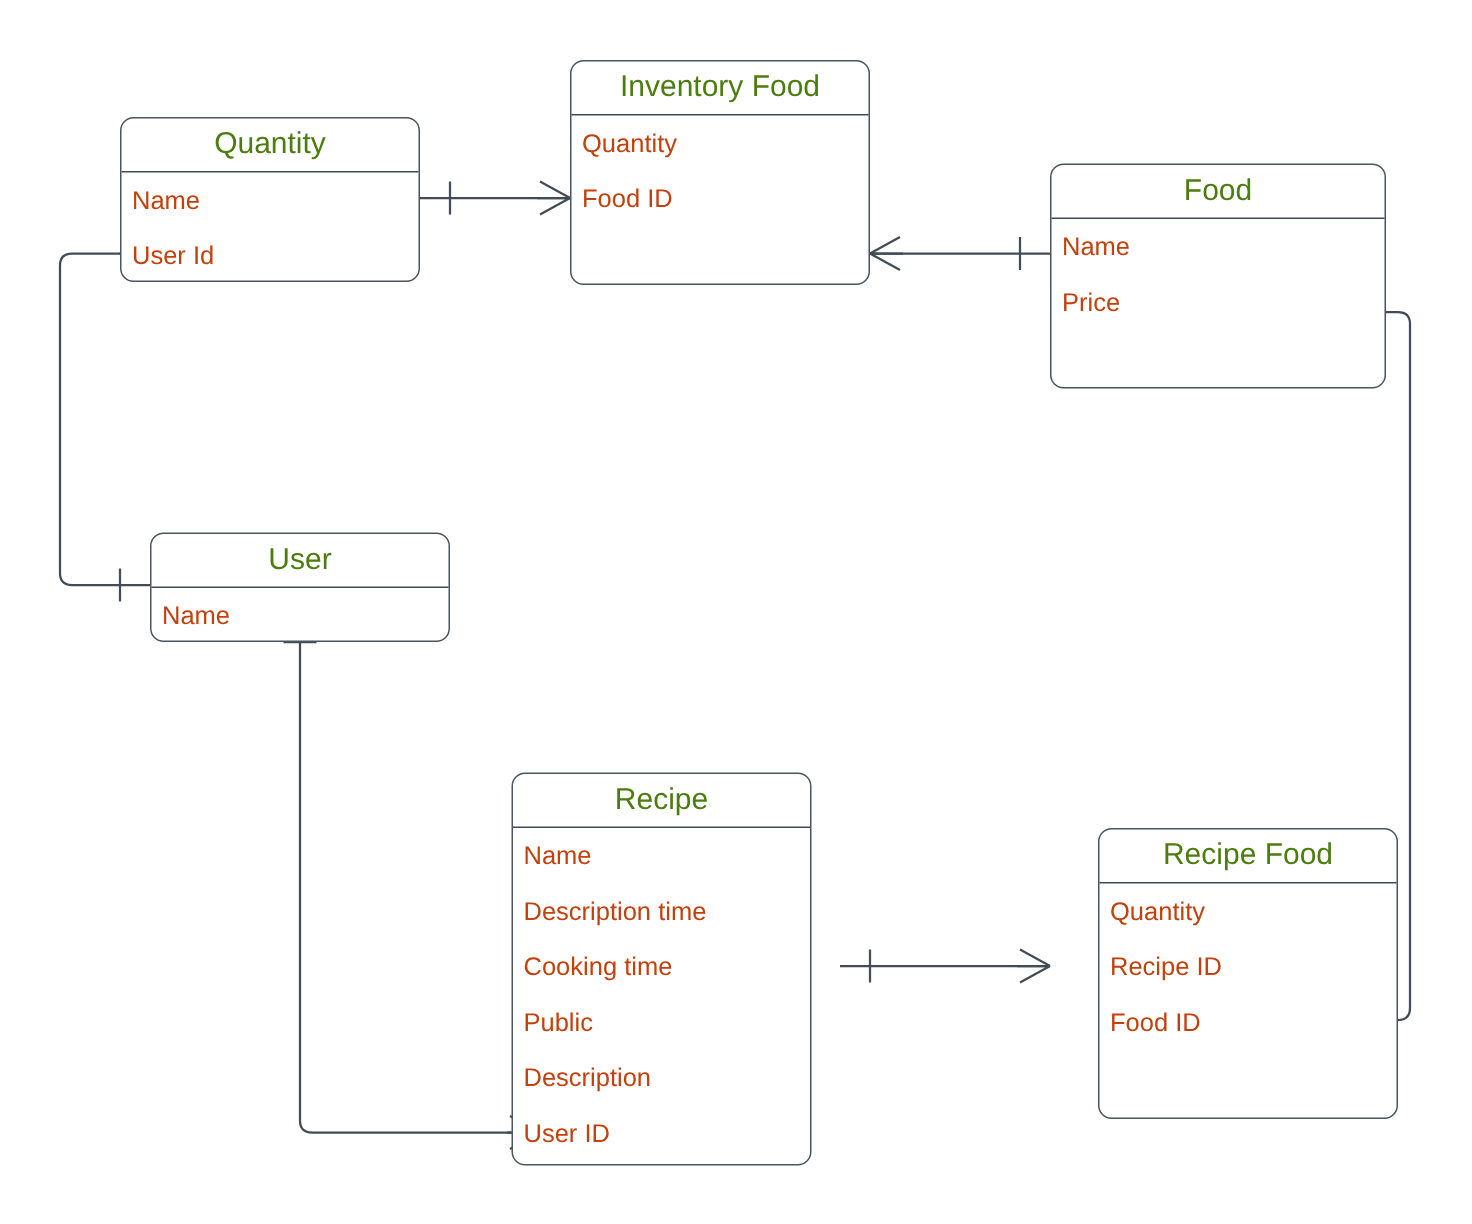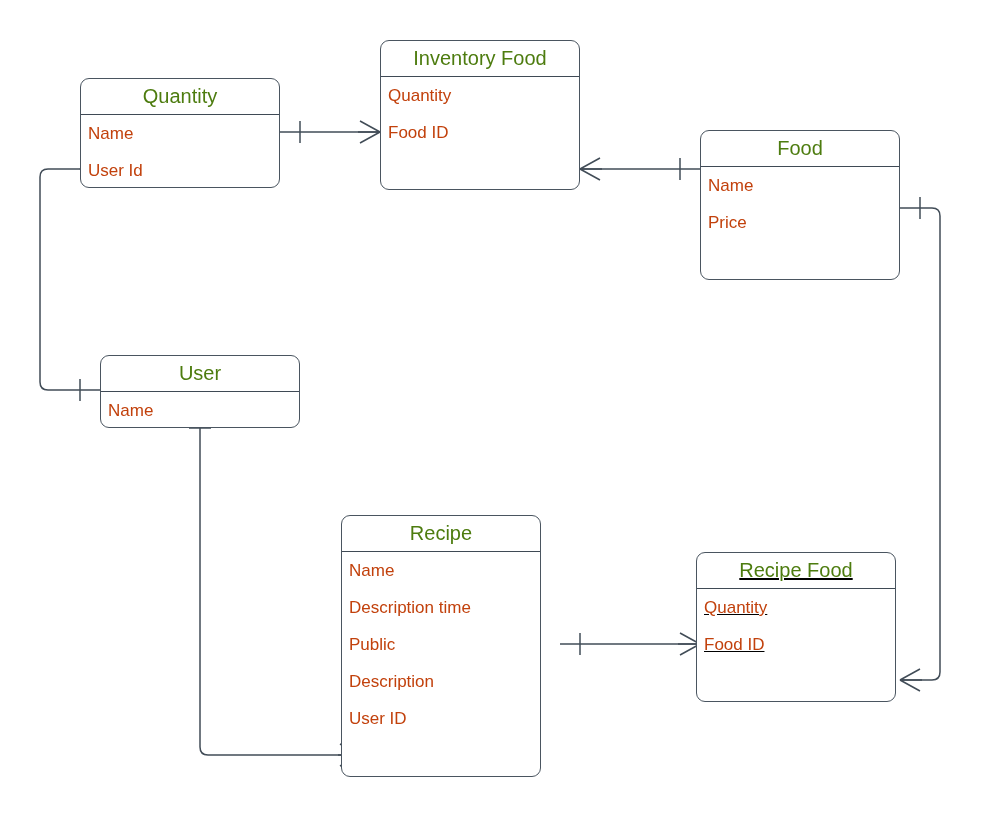--- a/index.html
+++ b/index.html
@@ -121,47 +121,49 @@
   </div>
 
   <div class="entity" style="left:380px; top:40px; width:200px; height:150px;">
     <div class="entity-title">Inventory Food</div>
     <div class="entity-attrs">
       <div class="attr">Quantity</div>
       <div class="attr">Food ID</div>
     </div>
   </div>
 
-  <div class="entity" style="left:700px; top:130px; width:200px; height:150px;">
+  <div class="entity" style="left:700px; top:109px; width:224px; height:150px;">
     <div class="entity-title">Food</div>
     <div class="entity-attrs">
       <div class="attr">Name</div>
       <div class="attr">Price</div>
     </div>
   </div>
 
   <div class="entity" style="left:100px; top:335px; width:200px; height:73px;margin-top:20px;">
     <div class="entity-title">User</div>
     <div class="entity-attrs">
       <div class="attr">Name</div>
     </div>
   </div>
 
   <div class="entity" style="left:341px; top:515px; width:200px; height:262px;">
     <div class="entity-title">Recipe</div>
     <div class="entity-attrs">
       <div class="attr">Name</div>
       <div class="attr">Description time</div>
+      <div class="attr">Cooking time</div>
       <div class="attr">Public</div>
       <div class="attr">Description</div>
       <div class="attr">User ID</div>
     </div>
   </div>
 
-  <div class="entity" style="left:696px; top:552px; width:200px; height:150px;text-decoration:underline;">
+  <div class="entity" style="left:732px; top:552px; width:200px; height:194px;">
     <div class="entity-title">Recipe Food</div>
     <div class="entity-attrs">
       <div class="attr">Quantity</div>
+      <div class="attr">Recipe ID</div>
       <div class="attr">Food ID</div>
     </div>
   </div>
 
 </div>
 
 </body></html>

